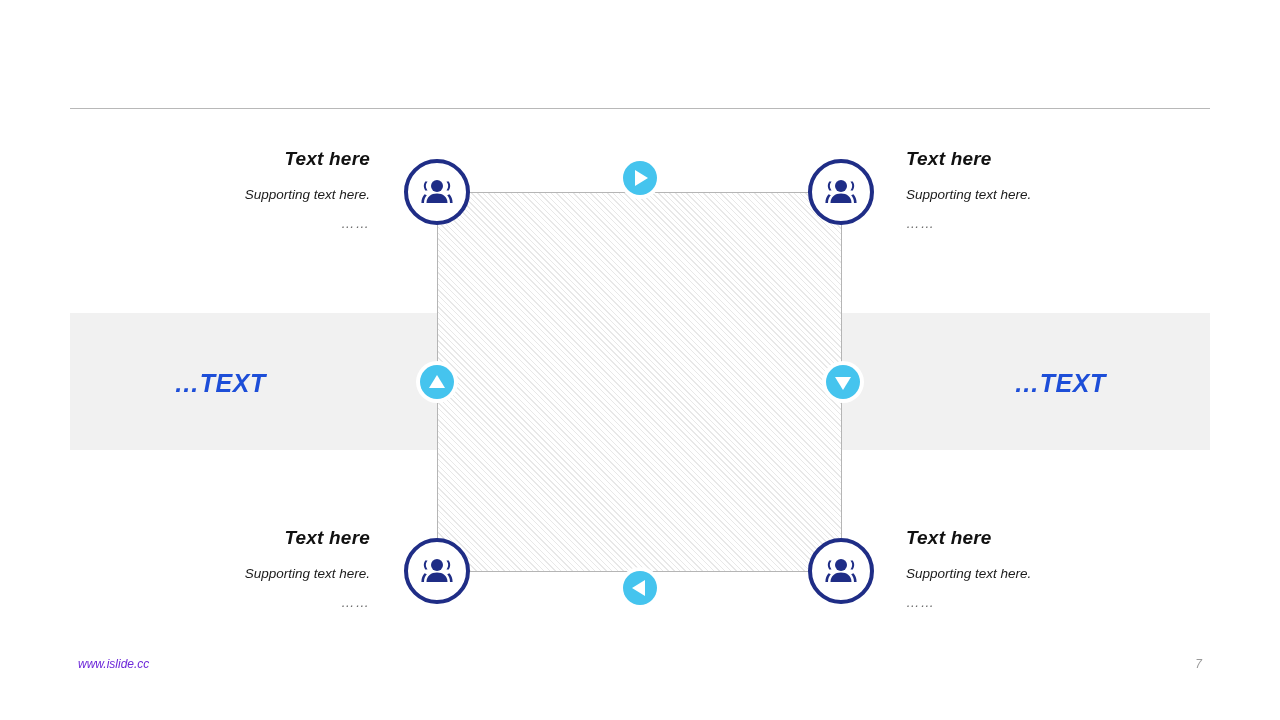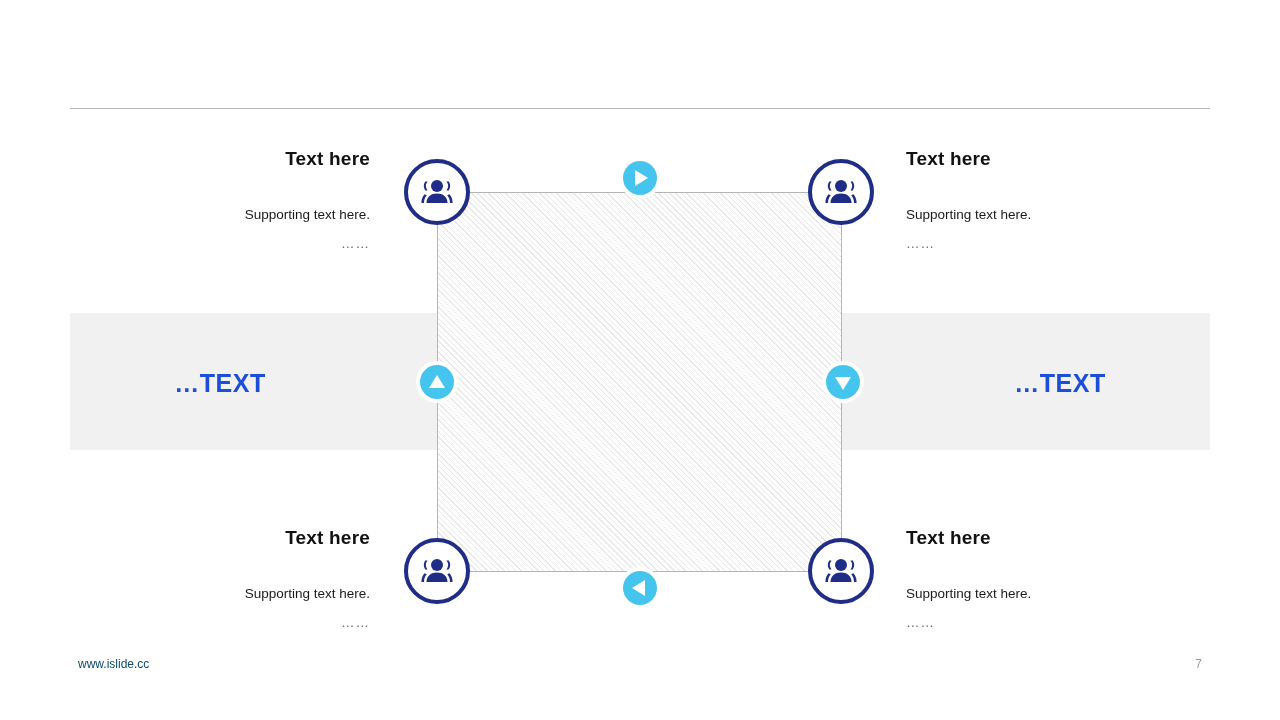--- a/index.html
+++ b/index.html
@@ -10,20 +10,21 @@
     background: #ffffff;
     font-family: "Liberation Sans", sans-serif;
     overflow: hidden;
   }
 
   #slide {
     position: relative;
     width: 1280px;
     height: 540px;
     background: #ffffff;
+    font-style: italic;
   }
 
   
   .top-rule {
     position: absolute;
     left: 70px;
     top: 108px;
     width: 1140px;
     height: 1px;
     background: #b8b8b8;
@@ -118,21 +119,21 @@
   .tb-title {
     font-size: 19px;
     font-weight: bold;
     color: #111111;
     line-height: 1.2;
     letter-spacing: 0.2px;
   }
   .tb-sub {
     font-size: 13.5px;
     color: #1a1a1a;
-    margin-top: 36px;
+    margin-top: 16px;
     line-height: 1.2;
   }
   .tb-dots {
     font-size: 13.5px;
     color: #6d6d6d;
     margin-top: 13px;
     line-height: 1.2;
     letter-spacing: 1px;
   }
 
@@ -152,21 +153,21 @@
   }
   .side-left  { left: 70px;  width: 300px; text-align: center; }
   .side-right { left: 910px; width: 300px; text-align: center; }
 
   
   .footer-url {
     position: absolute;
     left: 78px;
     top: 657px;
     font-size: 12px;
-    color: #0c4a6e;
+    color: #6d28d9;
   }
   .footer-page {
     position: absolute;
     right: 78px;
     top: 657px;
     font-size: 12px;
     color: #9a9a9a;
   }
 </style>
 </head>

